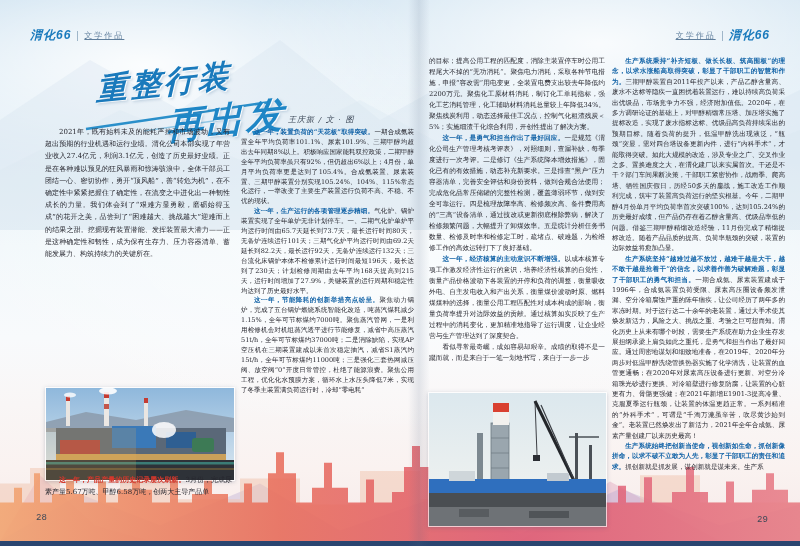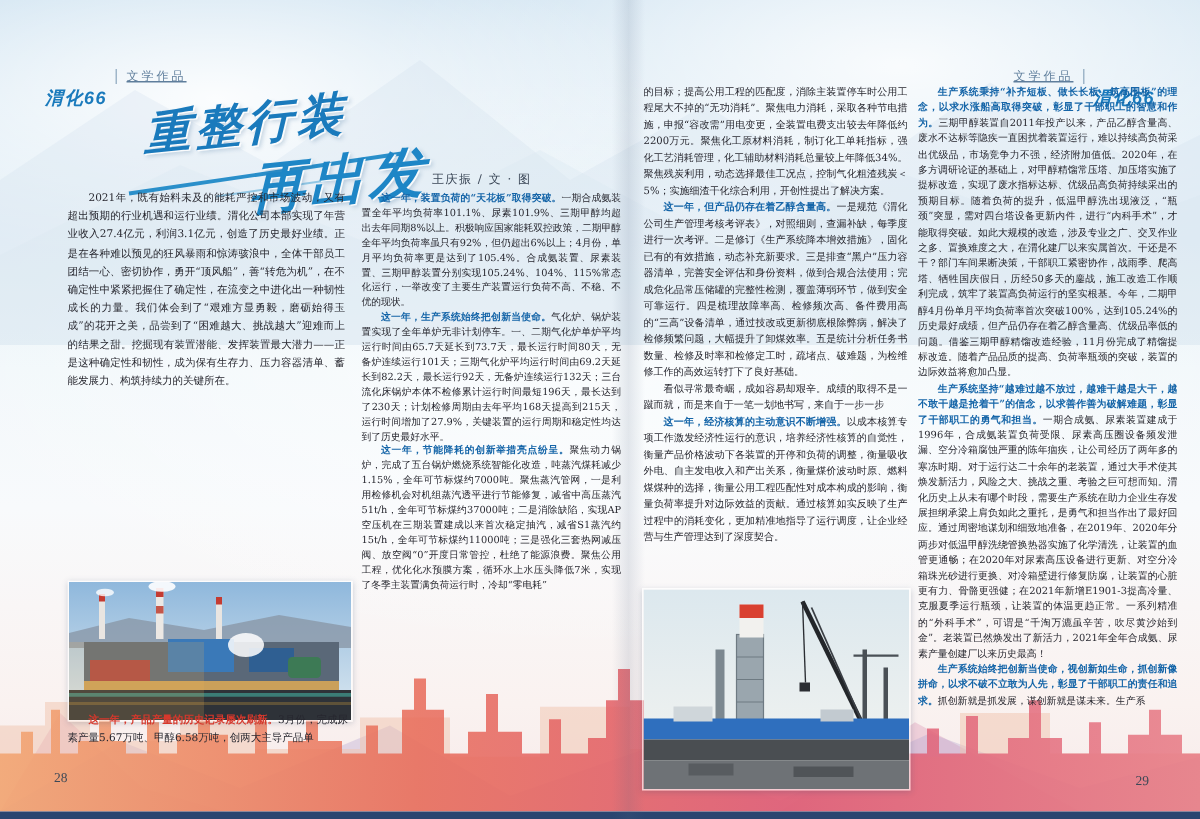--- a/index.html
+++ b/index.html
@@ -15,49 +15,49 @@
   svg{display:block}
   .bg-mountains{position:absolute;left:0;top:120;width:800px;height:230px;pointer-events:none;}
   .bottom-art{position:absolute;left:0;bottom:5px;width:800px;height:120px;pointer-events:none;}
   .navy-bar{position:absolute;left:0;bottom:0;width:800px;height:5px;background:var(--navy,#2a4570);}
   .seam{position:absolute;top:0;bottom:0;left:408px;width:22px;
     background:linear-gradient(90deg,rgba(80,100,130,0),rgba(80,100,130,.14) 50%,rgba(80,100,130,0));}
   
   .hdr{position:absolute;top:27px;display:flex;align-items:center;gap:6px;font-family:"Liberation Sans",sans-serif;}
   .hdr-left{left:30px;}
   .hdr-right{right:30px;flex-direction:row-reverse;}
-  .logo{font-style:italic;font-weight:bold;font-size:12px;color:var(--title-blue,#1a7abc);letter-spacing:1px;margin-top:30px;}
+  .logo{font-style:italic;font-weight:bold;font-size:12px;color:var(--title-blue,#1a7abc);letter-spacing:1px;}
   .hdr .bar{width:1px;height:10px;background:#9fb6c9;}
   .section-label{font-size:8px;color:#5f7e9c;letter-spacing:2px;text-decoration:underline;}
   
   .title-block{position:absolute;left:70px;top:52px;width:300px;height:100px;}
   .t1,.t2{position:absolute;font-family:"Liberation Sans",sans-serif;font-weight:bold;font-style:italic;
     color:var(--title-blue,#1a7abc);transform:rotate(-6deg) skewX(-6deg);
     text-shadow:1px 1px 0 rgba(255,255,255,.9),2px 2px 3px rgba(40,90,140,.25);letter-spacing:3px;white-space:nowrap;}
   .t1{left:26px;top:10px;font-size:31px;}
   .t2{left:96px;top:44px;font-size:37px;color:#1e86c6;}
   .swoosh{position:absolute;left:14px;top:46px;width:190px;height:34px;}
-  .byline{position:absolute;left:218px;top:62px;font-size:8px;color:#3a4656;letter-spacing:1px;white-space:nowrap;}
+  .byline{position:absolute;left:218px;top:62px;font-size:8px;color:#3a4656;letter-spacing:1px;white-space:nowrap;font-style:italic;}
   
   .col{position:absolute;text-align:justify;color:#27272f;overflow:hidden;}
   .col p{margin:0;text-indent:2em;}
   .col p.noindent{text-indent:0;}
   .lead{font-weight:bold;}
   .lead-blue{color:var(--lead-blue,#1565a8);}
   .lead-red{color:var(--lead-red,#d6382c);}
   .colL1{left:45px;top:126px;width:185px;height:260px;font-size:7px;line-height:12.2px;}
   .colL1b{left:45px;top:474px;width:187px;height:26px;font-size:7px;line-height:11.5px;}
   .colL2{left:241px;top:128px;width:173px;height:380px;font-size:6.5px;line-height:9.9px;}
   .colR1{left:429px;top:56px;width:176px;height:332px;font-size:6.7px;line-height:11px;}
   .colR2{left:612px;top:56px;width:173px;height:447px;font-size:6.6px;line-height:10.4px;}
   
   .photo{position:absolute;border:1px solid rgba(255,255,255,.65);box-shadow:0 1px 4px rgba(60,80,110,.25);}
   .photoL{left:45px;top:387px;width:188px;height:92px;}
   .photoR{left:428px;top:392px;width:177px;height:133px;}
-  .pagenum{position:absolute;font-family:Liberation Serif, serif;font-size:9px;color:#3c4856;}
+  .pagenum{position:absolute;font-family:Liberation Mono, monospace;font-size:9px;color:#3c4856;}
   .pn-left{left:36px;top:513px;}
   .pn-right{left:757px;top:515px;}
 </style>
 </head>
 <body>
 
 <div class="spread">
 
   <svg class="bg-mountains" viewBox="0 0 800 230" preserveAspectRatio="none">
     <polygon points="0,120 90,60 180,110 280,40 380,120 470,70 560,125 660,55 760,110 800,90 800,230 0,230" fill="#cfe0ee" opacity="0.28"></polygon>
@@ -134,39 +134,39 @@
       <rect x="0" y="80" width="188" height="2" fill="#6a5a3a" opacity="0.8"></rect>
       <rect x="0" y="40" width="90" height="52" fill="#f0b45a" opacity="0.18"></rect>
     </svg>
 
     <div class="col colL1b">
         <p><span class="lead lead-red">这一年，产品产量的历史记录屡次刷新。</span>3月份，完成尿素产量5.67万吨、甲醇6.58万吨，创两大主导产品单</p>
       </div>
 
     <div class="col colL2">
         <p><span class="lead lead-blue">这一年，装置负荷的“天花板”取得突破。</span>一期合成氨装置全年平均负荷率101.1%、尿素101.9%、三期甲醇均超出去年同期8%以上。积极响应国家能耗双控政策，二期甲醇全年平均负荷率虽只有92%，但仍超出6%以上；4月份，单月平均负荷率更是达到了105.4%。合成氨装置、尿素装置、三期甲醇装置分别实现105.24%、104%、115%常态化运行，一举改变了主要生产装置运行负荷不高、不稳、不优的现状。</p>
-        <p><span class="lead lead-blue">这一年，生产系统始终把创新当使命。</span>气化炉、锅炉装置实现了全年单炉无非计划停车。一、二期气化炉单炉平均运行时间由65.7天延长到73.7天，最长运行时间80天，无备炉连续运行101天；三期气化炉平均运行时间由69.2天延长到82.2天，最长运行92天，无备炉连续运行132天；三台流化床锅炉本体不检修累计运行时间最短196天，最长达到了230天；计划检修周期由去年平均168天提高到215天，运行时间增加了27.9%，关键装置的运行周期和稳定性均达到了历史最好水平。</p>
+        <p><span class="lead lead-blue">这一年，生产运行的各项管理逐步精细。</span>气化炉、锅炉装置实现了全年单炉无非计划停车。一、二期气化炉单炉平均运行时间由65.7天延长到73.7天，最长运行时间80天，无备炉连续运行101天；三期气化炉平均运行时间由69.2天延长到82.2天，最长运行92天，无备炉连续运行132天；三台流化床锅炉本体不检修累计运行时间最短196天，最长达到了230天；计划检修周期由去年平均168天提高到215天，运行时间增加了27.9%，关键装置的运行周期和稳定性均达到了历史最好水平。</p>
         <p><span class="lead lead-blue">这一年，节能降耗的创新举措亮点纷呈。</span>聚焦动力锅炉，完成了五台锅炉燃烧系统智能化改造，吨蒸汽煤耗减少1.15%，全年可节标煤约7000吨。聚焦蒸汽管网，一是利用检修机会对机组蒸汽透平进行节能修复，减省中高压蒸汽51t/h，全年可节标煤约37000吨；二是消除缺陷，实现AP空压机在三期装置建成以来首次稳定抽汽，减省S1蒸汽约15t/h，全年可节标煤约11000吨；三是强化三套热网减压阀、放空阀“0”开度日常管控，杜绝了能源浪费。聚焦公用工程，优化化水预膜方案，循环水上水压头降低7米，实现了冬季主装置满负荷运行时，冷却“零电耗”</p>
       </div>
 
     <div class="pagenum pn-left">28</div>
   </div>
 
   <div>
     <div class="hdr hdr-right">
       <span class="logo">渭化66</span>
       <span class="bar"></span>
       <span class="section-label">文学作品</span>
     </div>
 
     <div class="col colR1">
         <p class="noindent">的目标；提高公用工程的匹配度，消除主装置停车时公用工程尾大不掉的“无功消耗”。聚焦电力消耗，采取各种节电措施，申报“容改需”用电变更，全装置电费支出较去年降低约2200万元。聚焦化工原材料消耗，制订化工单耗指标，强化工艺消耗管理，化工辅助材料消耗总量较上年降低34%。聚焦残炭利用，动态选择最佳工况点，控制气化粗渣残炭＜5%；实施细渣干化综合利用，开创性提出了解决方案。</p>
-        <p><span class="lead lead-blue">这一年，但产品仍存在着乙醇含量高。</span>一是规范《渭化公司生产管理考核考评表》，对照细则，查漏补缺，每季度进行一次考评。二是修订《生产系统降本增效措施》，固化已有的有效措施，动态补充新要求。三是排查“黑户”压力容器清单，完善安全评估和身份资料，做到合规合法使用；完成危化品常压储罐的完整性检测，覆盖薄弱环节，做到安全可靠运行。四是梳理故障率高、检修频次高、备件费用高的“三高”设备清单，通过技改或更新彻底根除弊病，解决了检修频繁问题，大幅提升了卸煤效率。五是统计分析任务书数量、检修及时率和检修定工时，疏堵点、破难题，为检维修工作的高效运转打下了良好基础。</p>
+        <p><span class="lead lead-blue">这一年，是勇气和担当作出了最好回应。</span>一是规范《渭化公司生产管理考核考评表》，对照细则，查漏补缺，每季度进行一次考评。二是修订《生产系统降本增效措施》，固化已有的有效措施，动态补充新要求。三是排查“黑户”压力容器清单，完善安全评估和身份资料，做到合规合法使用；完成危化品常压储罐的完整性检测，覆盖薄弱环节，做到安全可靠运行。四是梳理故障率高、检修频次高、备件费用高的“三高”设备清单，通过技改或更新彻底根除弊病，解决了检修频繁问题，大幅提升了卸煤效率。五是统计分析任务书数量、检修及时率和检修定工时，疏堵点、破难题，为检维修工作的高效运转打下了良好基础。</p>
+        <p><span class="lead lead-blue">这一年，经济核算的主动意识不断增强。</span>以成本核算专项工作激发经济性运行的意识，培养经济性核算的自觉性，衡量产品价格波动下各装置的开停和负荷的调整，衡量吸收外电、自主发电收入和产出关系，衡量煤价波动时原、燃料煤煤种的选择，衡量公用工程匹配性对成本构成的影响，衡量负荷率提升对边际效益的贡献。通过核算如实反映了生产过程中的消耗变化，更加精准地指导了运行调度，让企业经营与生产管理达到了深度契合。</p>
         <p>看似寻常最奇崛，成如容易却艰辛。成绩的取得不是一蹴而就，而是来自于一笔一划地书写，来自于一步一步</p>
-        <p><span class="lead lead-blue">这一年，经济核算的主动意识不断增强。</span>以成本核算专项工作激发经济性运行的意识，培养经济性核算的自觉性，衡量产品价格波动下各装置的开停和负荷的调整，衡量吸收外电、自主发电收入和产出关系，衡量煤价波动时原、燃料煤煤种的选择，衡量公用工程匹配性对成本构成的影响，衡量负荷率提升对边际效益的贡献。通过核算如实反映了生产过程中的消耗变化，更加精准地指导了运行调度，让企业经营与生产管理达到了深度契合。</p>
       </div>
 
     <svg class="photo photoR" viewBox="0 0 177 133" preserveAspectRatio="none">
       <defs>
         <linearGradient id="skyR" x1="0" y1="0" x2="0" y2="1">
           <stop offset="0" stop-color="#dce8ee"></stop>
             <stop offset="1" stop-color="#f4f4f0"></stop>
         </linearGradient>
       </defs>
       <rect width="177" height="133" fill="url(#skyR)"></rect>

